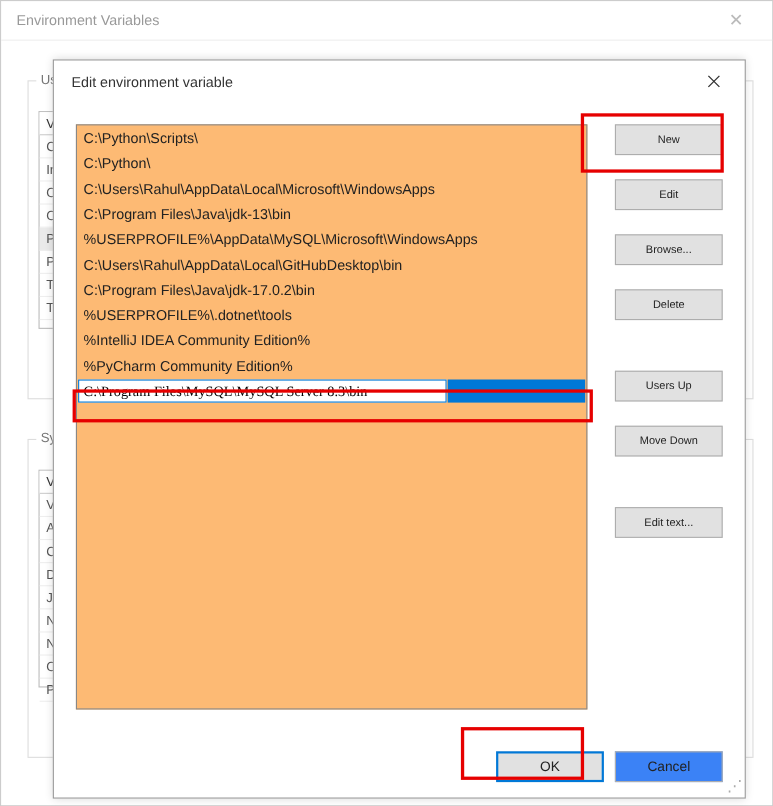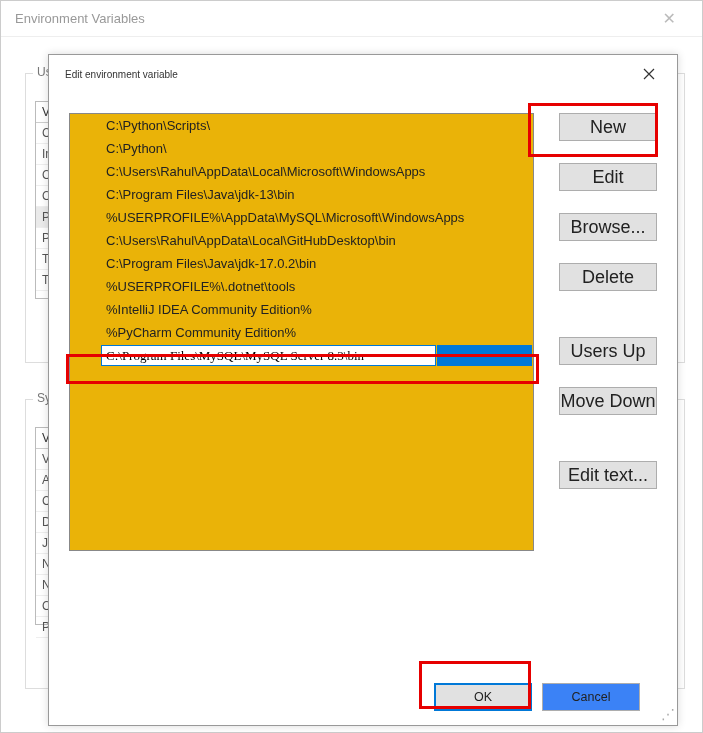--- a/index.html
+++ b/index.html
@@ -94,21 +94,21 @@
       background: #fff;
       border: 1px solid #999;
       box-shadow: 0 0 8px rgba(0,0,0,0.15);
     }
     .dialog-titlebar {
       height: 38px;
       display: flex;
       align-items: center;
       justify-content: space-between;
       padding: 0 8px 0 16px;
-      font-size: 10px;
+      font-size: 13px;
       color: #333;
     }
     .dialog-close {
       width: 40px;
       height: 30px;
       display: flex;
       align-items: center;
       justify-content: center;
       font-size: 14px;
       color: #333;
@@ -119,25 +119,24 @@
       top: 50px;
       left: 20px;
       right: 20px;
       bottom: 56px;
     }
     .path-list {
       position: absolute;
       left: 0;
       top: 8px;
       width: 465px;
-      height: 438px;
+      height: 532px;
       border: 1px solid #888;
-      background: #eab308;
+      background: #fdba74;
       overflow: hidden;
-      padding-left: 30px;
     }
     .path-row {
       height: 23px;
       line-height: 23px;
       padding: 0 6px;
       font-size: 13px;
       color: #222;
       white-space: nowrap;
       overflow: hidden;
       cursor: default;
@@ -168,30 +167,30 @@
       right: 0;
       top: 8px;
       width: 98px;
     }
     .btn {
       width: 98px;
       height: 28px;
       background: #e1e1e1;
       border: 1px solid #adadad;
       font-family: inherit;
-      font-size: 18px;
+      font-size: 10px;
       color: #222;
       cursor: pointer;
       display: block;
       margin-bottom: 8px;
     }
     .dialog-footer {
       position: absolute;
       bottom: 14px;
-      right: 37px;
+      right: 20px;
       display: flex;
       gap: 10px;
     }
     .btn-footer {
       width: 98px;
       height: 28px;
       background: #3b82f6;
       border: 1px solid #adadad;
       font-family: inherit;
       font-size: 12.5px;

